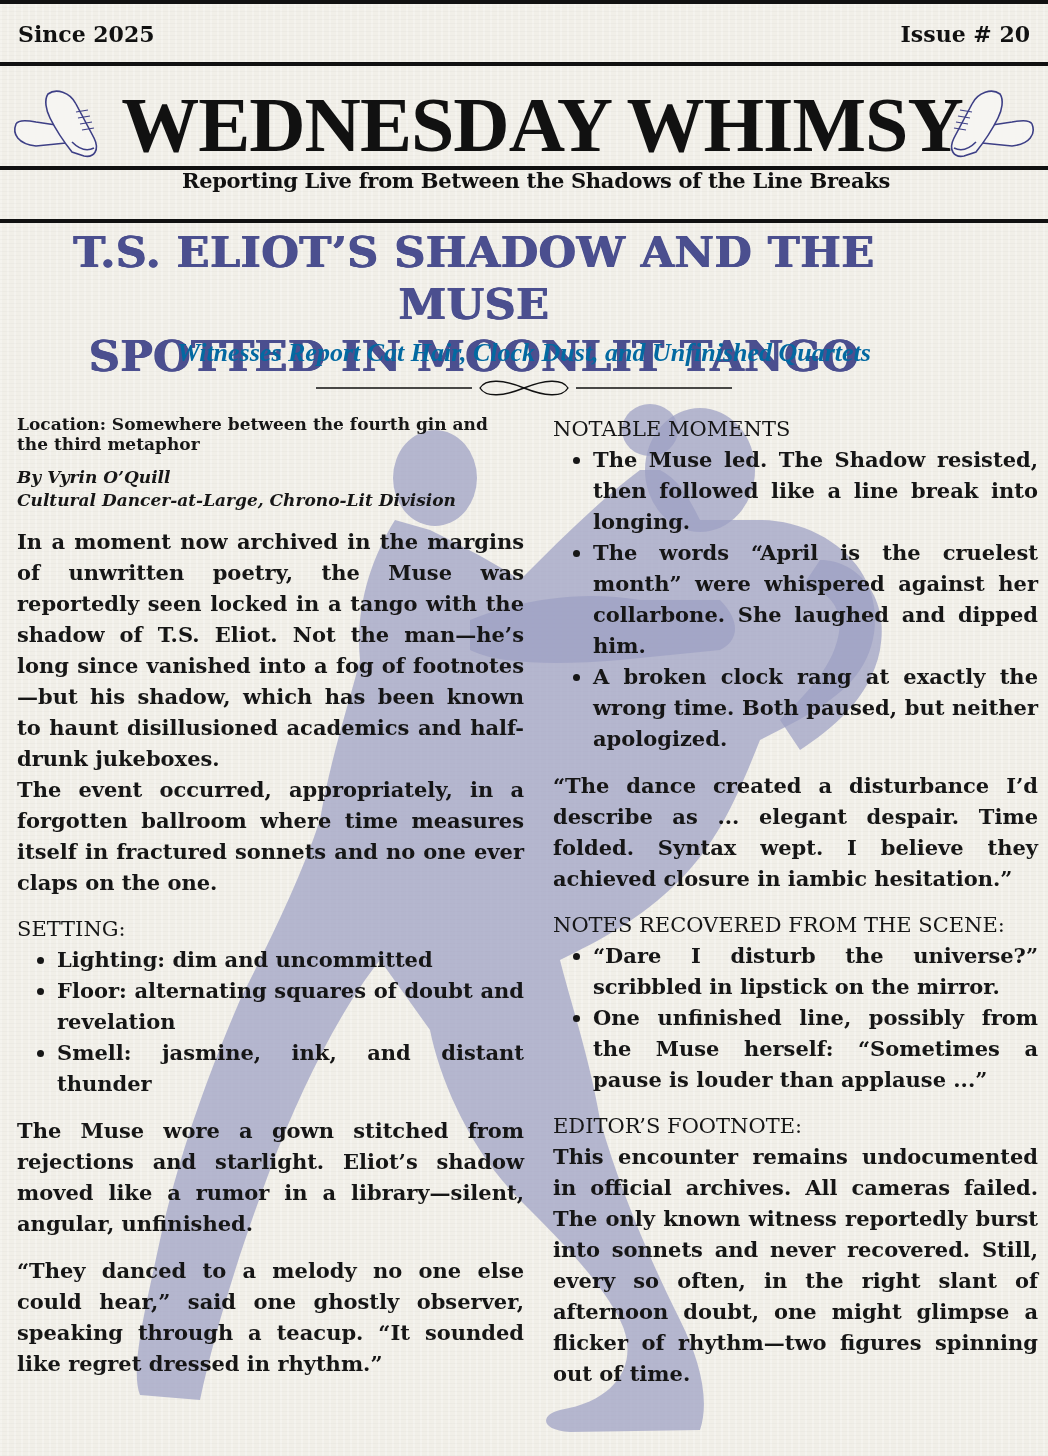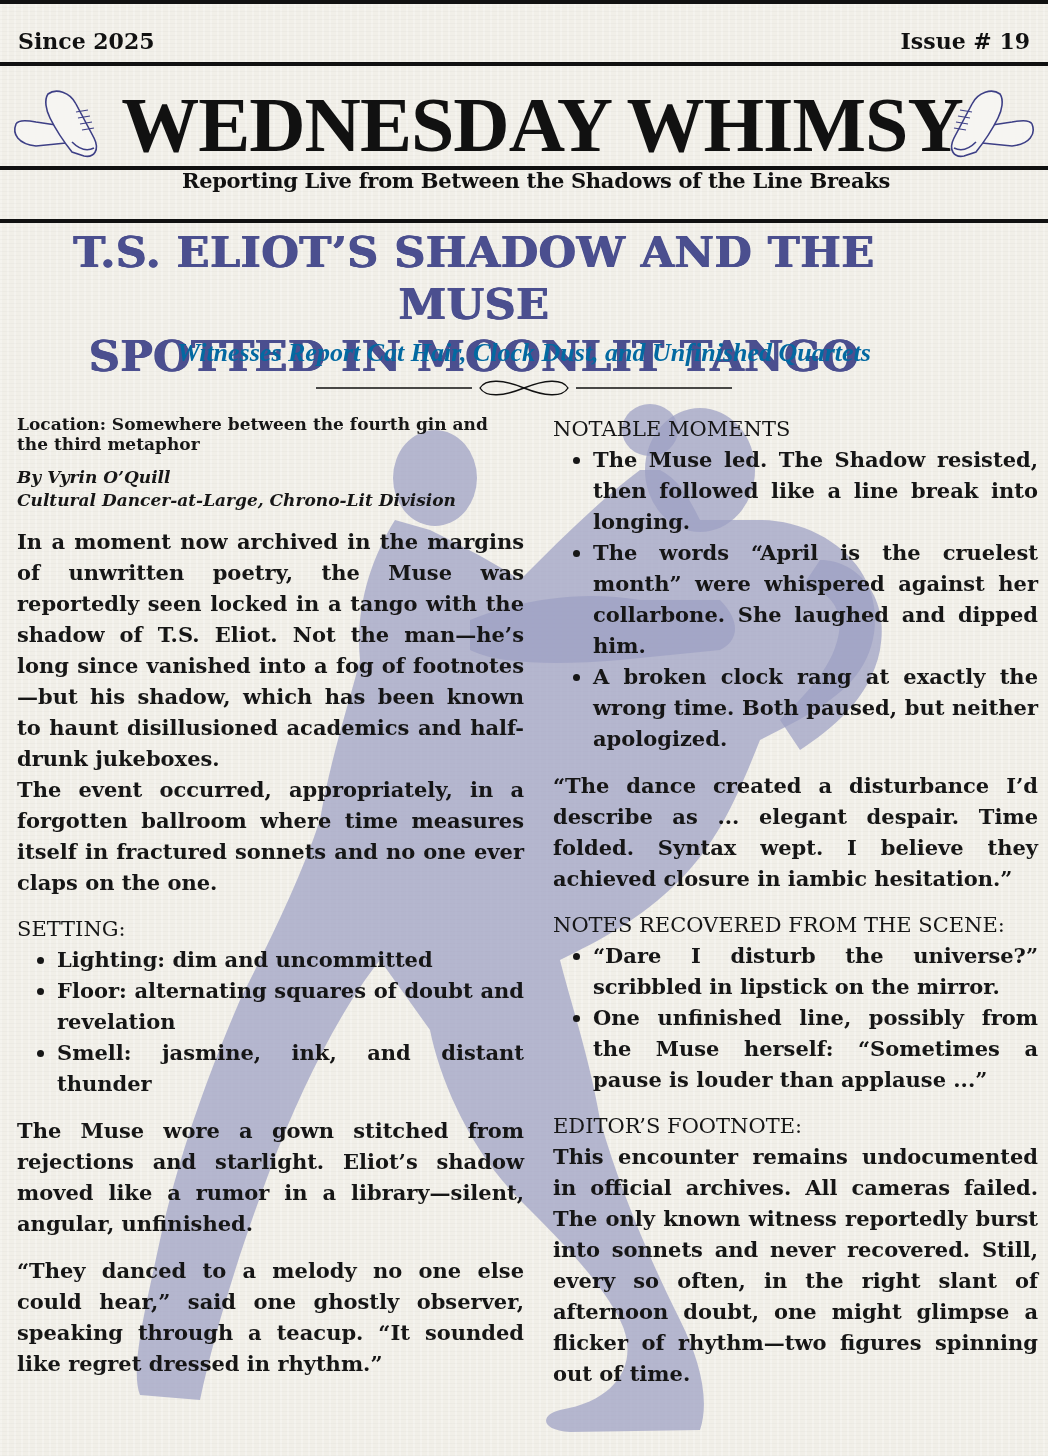--- a/index.html
+++ b/index.html
@@ -11,21 +11,21 @@
       background: #f1efe8;
       background-image:
         repeating-linear-gradient(0deg, rgba(0,0,0,0.018) 0px, rgba(0,0,0,0.018) 1px, transparent 1px, transparent 4px),
         repeating-linear-gradient(90deg, rgba(255,255,255,0.25) 0px, rgba(255,255,255,0.25) 2px, transparent 2px, transparent 7px);
       font-family: "DejaVu Serif", serif;
       color: #111;
     }
     .rule { position: absolute; left: 0; width: 1048px; height: 4px; background: #111; }
     .masthead-top {
       position: absolute; top: 14px; left: 18px; right: 18px; height: 40px;
-      display: flex; align-items: flex-end; justify-content: space-between;
+      display: flex; align-items: center; justify-content: space-between;
     }
     .since { font-family: "DejaVu Serif", serif; font-weight: bold; font-size: 22px; }
     .quote { font-family: "Liberation Serif", serif; font-style: italic; font-size: 22px; letter-spacing: -0.2px; }
     .quote .attrib { margin-left: 22px; }
     .issue { font-family: "DejaVu Serif", serif; font-weight: bold; font-size: 22px; }
 
     .title-row {
       position: absolute; top: 72px; left: 18px; width: 1048px; height: 92px;
       display: flex; align-items: flex-end; justify-content: center;
     }
@@ -100,21 +100,21 @@
     <path d="M820 560 C860 560 890 600 880 650 C870 700 830 730 800 750 L780 720 C810 690 840 660 840 620 C835 595 815 585 800 590 Z"></path>
   </g>
 
   <path d="M420 1050 L280 1380 L330 1385 L440 1110 Z" fill="#f1efe8" fill-opacity="0"></path>
 </svg>
 
 <div class="rule" style="top:0;"></div>
 
 <div class="masthead-top">
   <span class="since">Since 2025</span>
-  <span class="issue">Issue # 19</span>
+  <span class="issue">Issue # 20</span>
 </div>
 
 <div class="rule" style="top:62px;"></div>
 
 <svg class="shoe left" viewBox="0 0 100 78" xmlns="http://www.w3.org/2000/svg">
   <g fill="#f6f5f2" stroke="#3d3f86" stroke-width="1.6">
     <path d="M10 42 C6 52 12 62 30 64 L70 60 C78 58 78 50 70 46 L30 40 C20 38 12 38 10 42 Z"></path>
     <path d="M42 12 C50 6 64 10 70 22 L88 56 C94 68 88 76 78 74 L66 70 C58 60 50 48 44 36 C40 28 38 18 42 12 Z"></path>
     <path d="M70 30 L82 28 M72 36 L84 34 M74 42 L86 40 M76 48 L88 46" stroke-width="1.2"></path>
     <path d="M66 60 C72 66 80 70 88 66" fill="none"></path>

